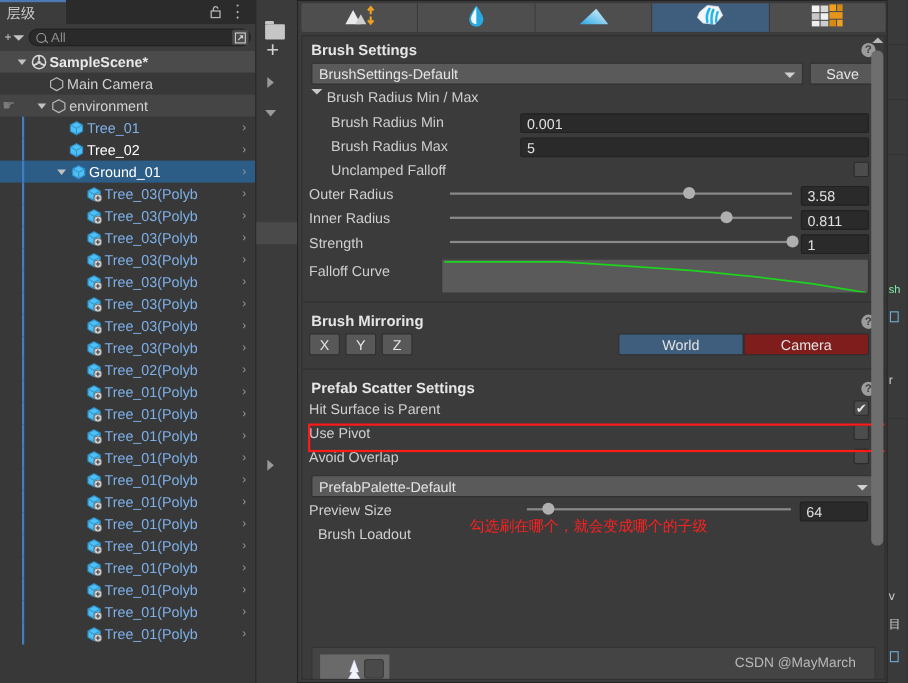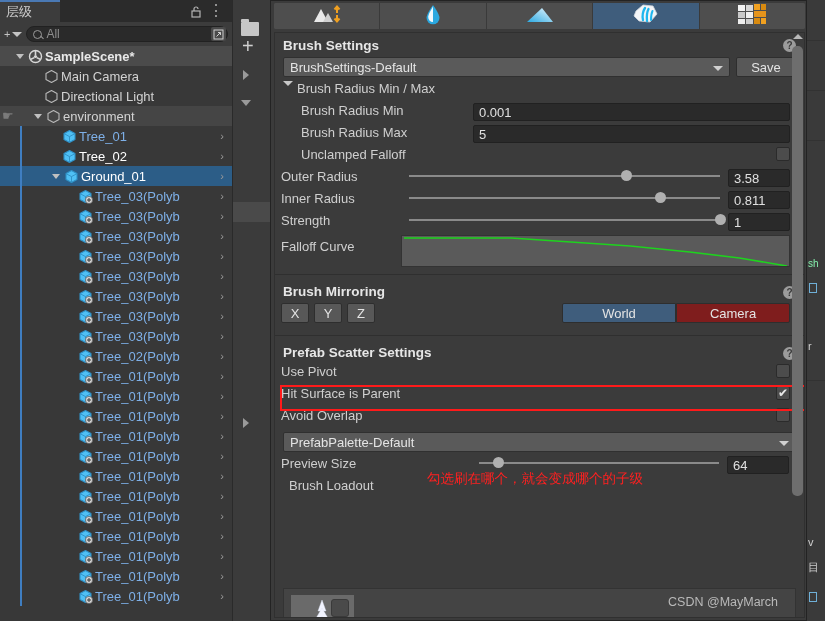--- a/index.html
+++ b/index.html
@@ -222,28 +222,20 @@
             </svg></span>
           <span class="lbl">SampleScene*</span>
         </div>
         <div class="hrow">
           <span style="display: inline-block; width: 32px; flex: 0 0 32px;"></span>
           <span style="width: 10px; flex: 0 0 10px;"></span>
           <span class="cube"><svg width="15" height="15" viewBox="0 0 15 15">
               <polygon points="7.5,1.6 13,4.6 13,10.4 7.5,13.4 2,10.4 2,4.6" fill="none" stroke="#b9b9b9" stroke-width="1.1" stroke-linejoin="round"></polygon>
             </svg></span>
           <span class="lbl">Main Camera</span>
-        </div>
-        <div class="hrow">
-          <span style="display: inline-block; width: 32px; flex: 0 0 32px;"></span>
-          <span style="width: 10px; flex: 0 0 10px;"></span>
-          <span class="cube"><svg width="15" height="15" viewBox="0 0 15 15">
-              <polygon points="7.5,1.6 13,4.6 13,10.4 7.5,13.4 2,10.4 2,4.6" fill="none" stroke="#b9b9b9" stroke-width="1.1" stroke-linejoin="round"></polygon>
-            </svg></span>
-          <span class="lbl">Directional Light</span>
         </div>
         <div class="hrow env">
           <span style="display: inline-block; width: 32px; flex: 0 0 32px;"></span>
           <span class="twist" style="margin-right: 2px;"></span>
           <span class="cube"><svg width="15" height="15" viewBox="0 0 15 15">
               <polygon points="7.5,1.6 13,4.6 13,10.4 7.5,13.4 2,10.4 2,4.6" fill="none" stroke="#b9b9b9" stroke-width="1.1" stroke-linejoin="round"></polygon>
             </svg></span>
           <span class="lbl">environment</span>
           <span style="position: absolute; left: 2px; top: 2px; color: rgb(122, 122, 122); font-size: 13px;">☛</span>
         </div>
@@ -758,28 +750,28 @@
 
       <div class="sep" style="margin-top:6px;"></div>
 
       <div class="sec-hdr" style="padding-top:6px;">
         <span>Prefab Scatter Settings</span>
         <span class="help-q" style="top:8px;">?</span>
       </div>
 
       <div id="scatter-rows">
           <div class="row">
+            <span class="rlabel">Hit Surface is Parent</span>
+            <span style="flex: 1 1 0%;"></span>
+            <span class="cbox" style="margin-right: 8px;">✔</span>
+          </div>
+          <div class="row">
             <span class="rlabel">Use Pivot</span>
             <span style="flex: 1 1 0%;"></span>
             <span class="cbox" style="margin-right: 8px;"></span>
-          </div>
-          <div class="row">
-            <span class="rlabel">Hit Surface is Parent</span>
-            <span style="flex: 1 1 0%;"></span>
-            <span class="cbox" style="margin-right: 8px;">✔</span>
           </div>
           <div class="row">
             <span class="rlabel">Avoid Overlap</span>
             <span style="flex: 1 1 0%;"></span>
             <span class="cbox" style="margin-right: 8px;"></span>
           </div>
         </div>
 
       <div style="padding:2px 8px;">
         <div class="dd">

